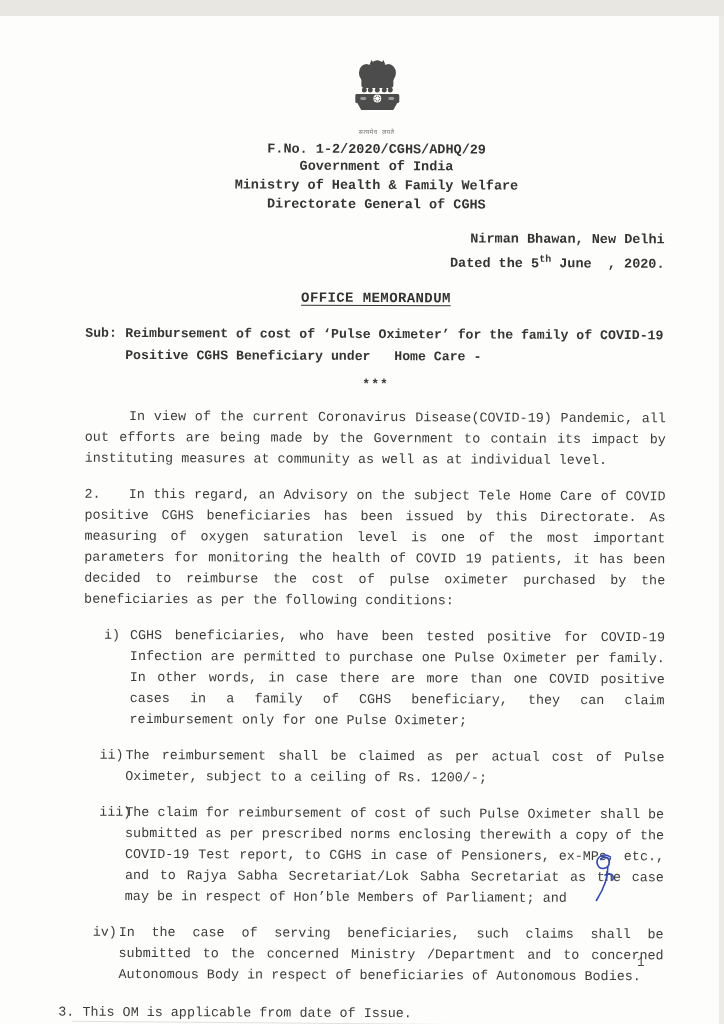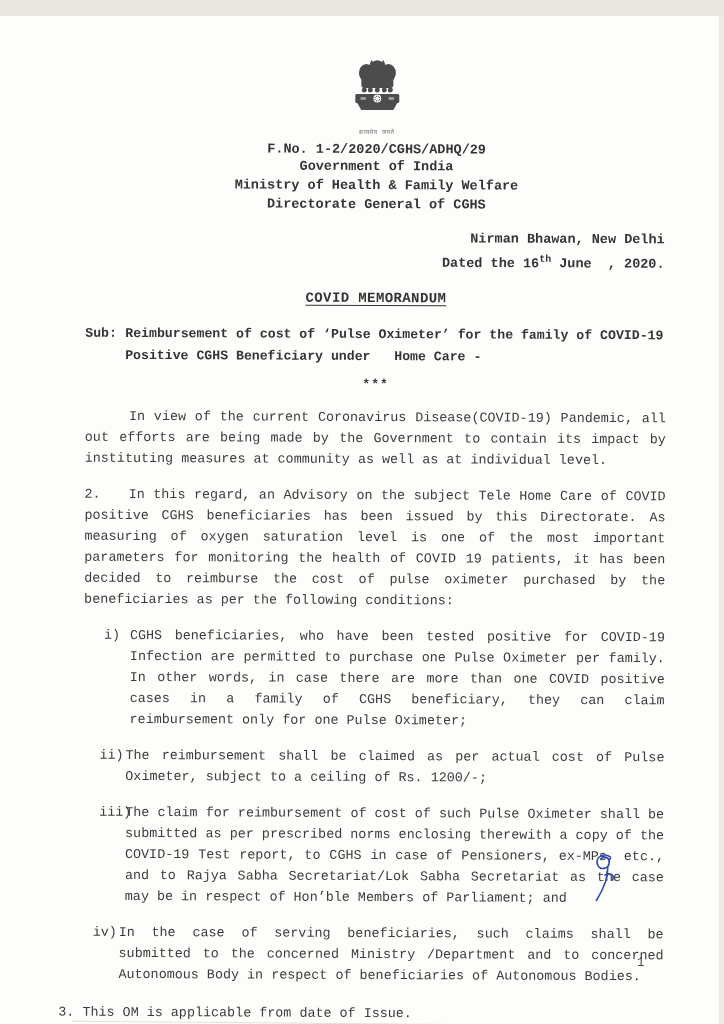--- a/index.html
+++ b/index.html
@@ -87,25 +87,25 @@
       <div class="motto">सत्यमेव जयते</div>
     </div>
 
     <div class="file-no">F.No. 1-2/2020/CGHS/ADHQ/29</div>
     <div class="org">Government of India</div>
     <div class="org">Ministry of Health &amp; Family Welfare</div>
     <div class="org">Directorate General of CGHS</div>
 
     <div class="date-block">
       <div>Nirman Bhawan, New Delhi</div>
-      <div><span>Dated the 16</span><sup>th</sup><span> June&nbsp;&nbsp;, 2020.</span></div>
+      <div><span>Dated the 5</span><sup>th</sup><span> June&nbsp;&nbsp;, 2020.</span></div>
     </div>
 
     <div class="title-wrap">
-      <span class="title">COVID MEMORANDUM</span>
+      <span class="title">OFFICE MEMORANDUM</span>
     </div>
 
     <div class="subject">
       <div class="subject-label">Sub:</div>
       <div class="subject-text">
         <div class="subject-line">Reimbursement of cost of ‘Pulse Oximeter’ for the family of COVID-19</div>
         <div class="subject-line subject-line2">Positive CGHS Beneficiary under&nbsp;&nbsp;&nbsp;Home Care -</div>
       </div>
     </div>
 

